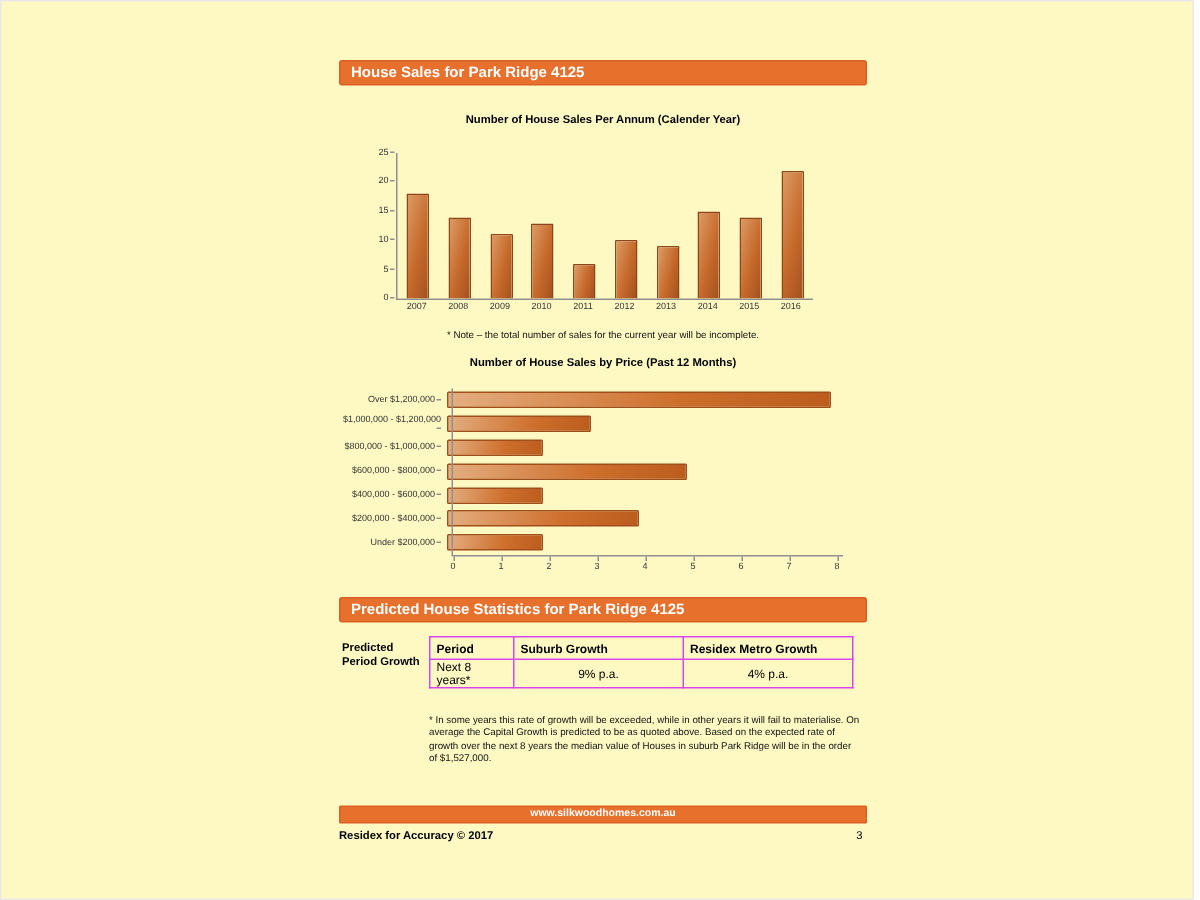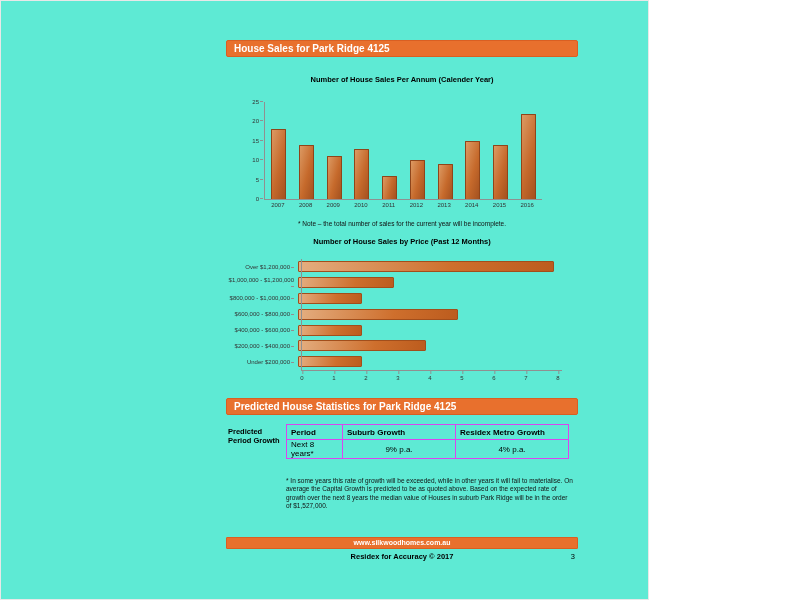--- a/index.html
+++ b/index.html
@@ -1,17 +1,17 @@
 <!DOCTYPE html>
 <html><head>
 <meta charset="utf-8">
 <style>
   html,body { margin:0; padding:0; background:#fff; }
   .page {
-    position:relative; width:649px; height:600px; background:#5eead4;
+    position:relative; width:796px; height:600px; background:#fef9c3;
     font-family:"Liberation Sans", sans-serif; color:#000;
     border:1px solid #e8e8e8; box-sizing:border-box; overflow:hidden;
   }
   
   .banner {
     position:absolute; left:225px; width:352px; height:17px;
     background:#E8702D; border:1px solid #D95F22; border-radius:2px;
     color:#fff; font-weight:bold; font-size:10px; line-height:15px;
     padding-left:7px; box-sizing:border-box; white-space:nowrap;
   }
@@ -105,21 +105,21 @@
   }
 
   
   .footer-bar {
     position:absolute; left:225px; top:536px; width:352px; height:12px;
     background:#E8702D; border:1px solid #D95F22; box-sizing:border-box;
     color:#fff; font-weight:bold; font-size:7px; line-height:10px; text-align:center;
     border-radius:1px;
   }
   .footer-credit {
-    position:absolute; left:225px; top:551px; width:352px; text-align:center;
+    position:absolute; left:225px; top:551px; width:352px; 
     font-weight:bold; font-size:7.5px; color:#000;
   }
   .footer-page {
     position:absolute; left:560px; top:551px; width:14px; text-align:right;
     font-size:7.5px; color:#000;
   }
 </style>
 </head>
 <body>
 

